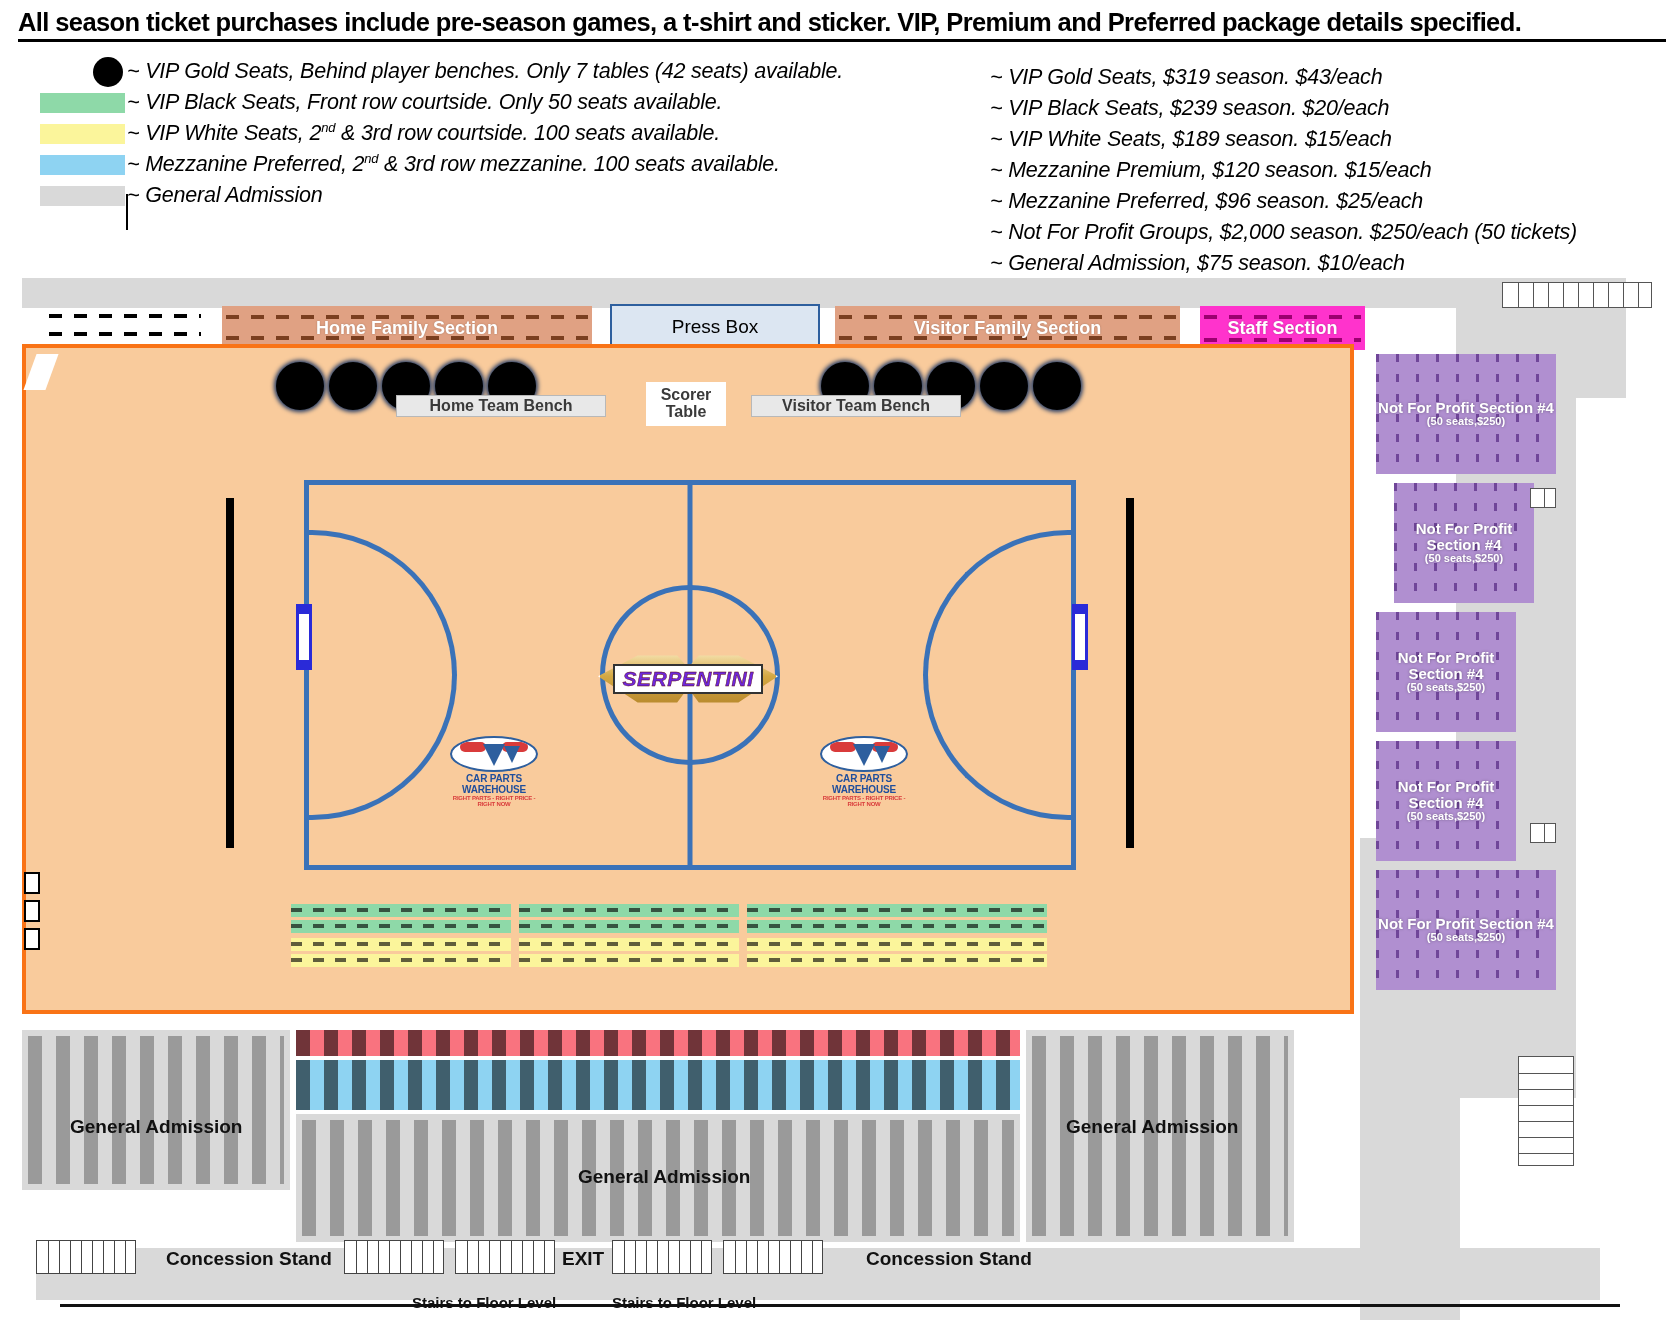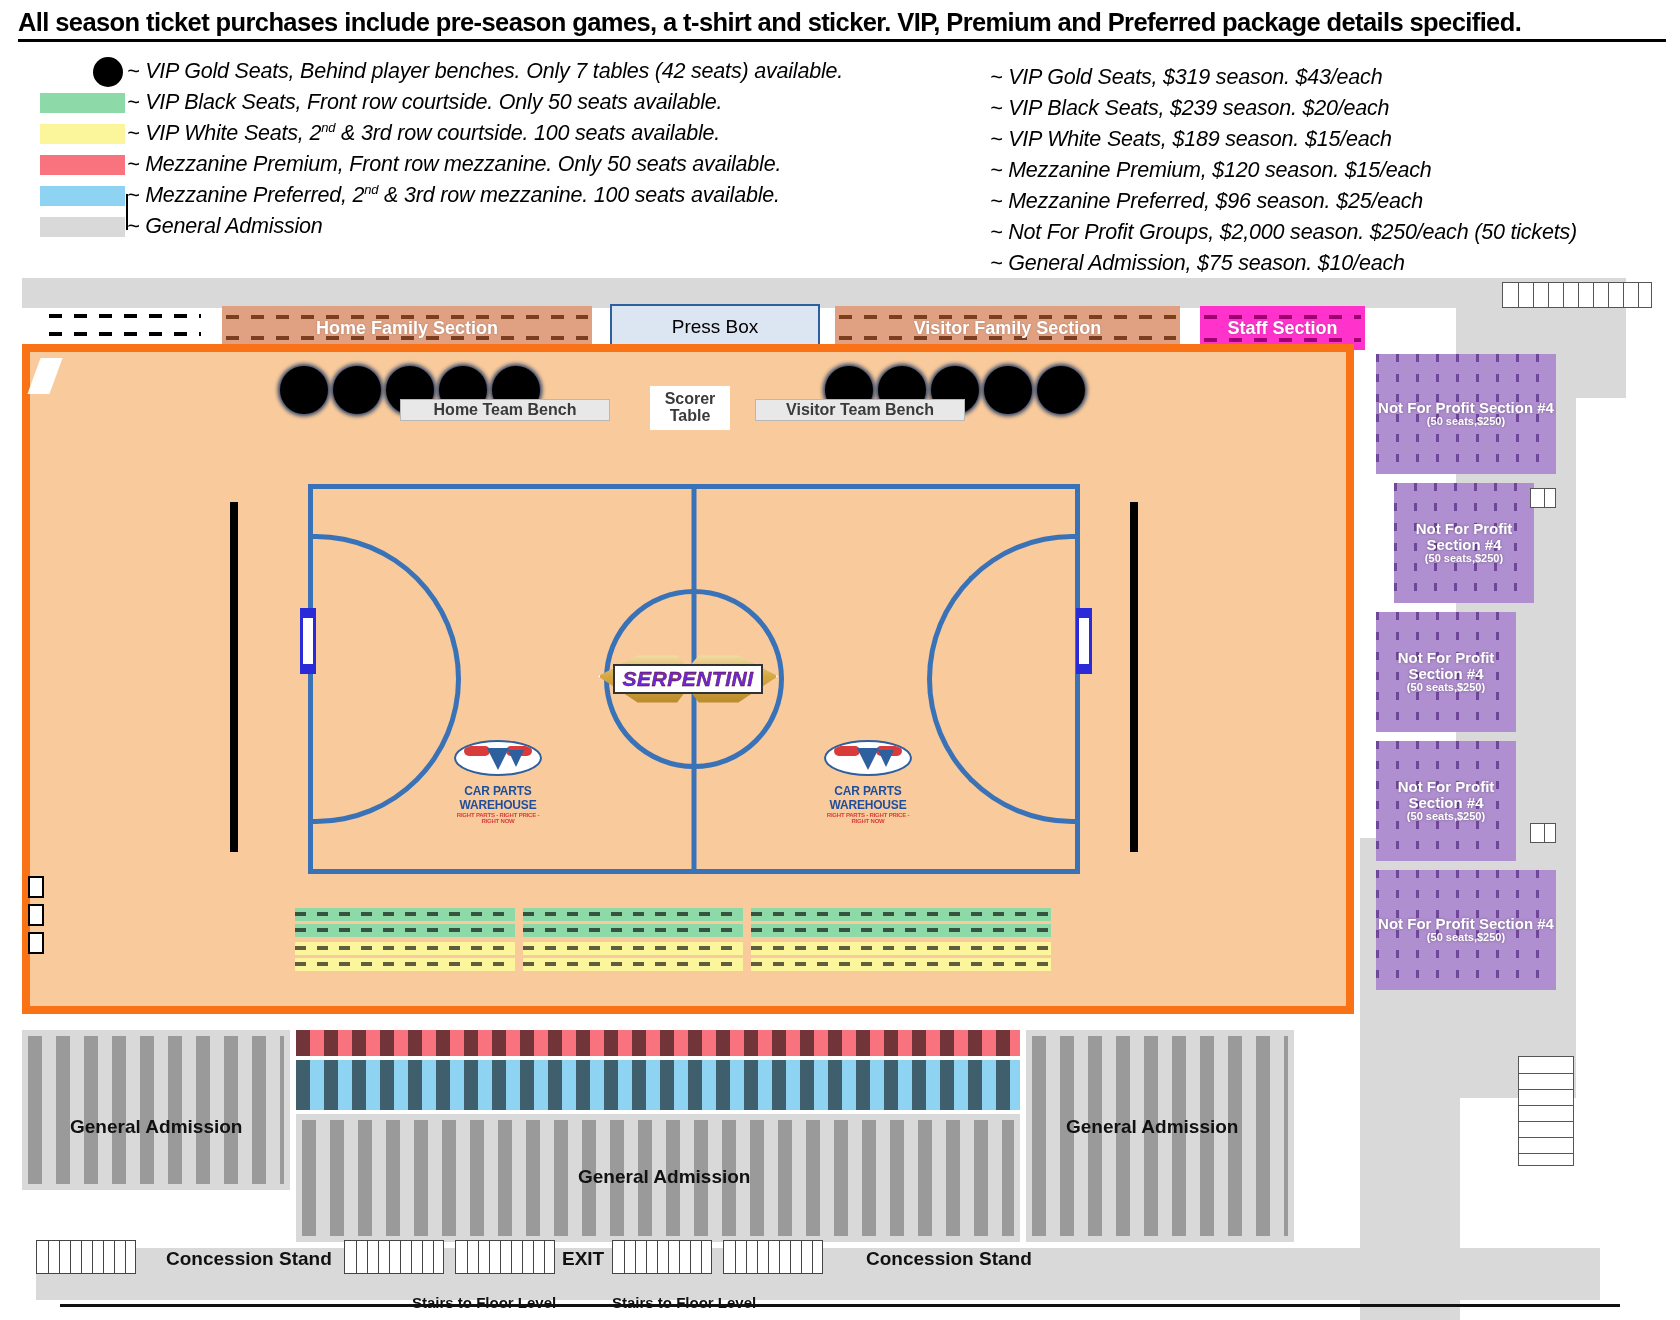--- a/index.html
+++ b/index.html
@@ -68,21 +68,21 @@
   #press-box {
     position:absolute; left:610px; top:26px; width:210px; height:46px;
     background:#dce6f2; border:2px solid #2e5f9e;
     display:flex; align-items:center; justify-content:center;
     font-size:19px;
   }
 
   
   #court-outer {
     position:absolute; left:22px; top:66px; width:1332px; height:670px;
-    background:#f9cb9c; border:8px solid #f97316;
+    background:#f9cb9c; border:4px solid #f97316;
   }
   #court-lines {
     position:absolute; left:278px; top:132px; width:772px; height:390px;
     border:5px solid #3a72b8;
   }
   #center-line { position:absolute; left:50%; top:0; width:5px; height:100%; background:#3a72b8; transform:translateX(-50%); }
   .arc {
     position:absolute; top:50%; width:120px; height:290px; border:5px solid #3a72b8;
     transform:translateY(-50%);
   }
@@ -138,21 +138,21 @@
   .floor-sponsor .oval {
     width:88px; height:36px; margin:0 auto; border-radius:50%;
     background:#ffffff; border:2px solid #2e5f9e; position:relative; overflow:hidden;
   }
   .floor-sponsor .oval .red-l { position:absolute; left:8px; top:4px; width:26px; height:10px; background:#d93b3b; border-radius:6px; }
   .floor-sponsor .oval .red-r { position:absolute; right:8px; top:4px; width:26px; height:10px; background:#d93b3b; border-radius:6px; }
   .floor-sponsor .oval .vee { position:absolute; left:50%; top:6px; transform:translateX(-50%);
      width:0;height:0;border-left:11px solid transparent;border-right:11px solid transparent;border-top:22px solid #2e5f9e; }
   .floor-sponsor .oval .vee2 { position:absolute; left:62%; top:8px;
      width:0;height:0;border-left:8px solid transparent;border-right:8px solid transparent;border-top:17px solid #2e5f9e; }
-  .floor-sponsor .sp-name { font-size:12px; font-weight:bold; color:#1f4e9c; letter-spacing:-0.2px; margin-top:8px; }
+  .floor-sponsor .sp-name { font-size:10px; font-weight:bold; color:#1f4e9c; letter-spacing:-0.2px; margin-top:1px; }
   .floor-sponsor .sp-tag { font-size:6px; font-weight:bold; color:#d93b3b; letter-spacing:-0.2px; }
 
   
   .seat-strip { position:absolute; height:13px; }
   .seat-strip .seg { position:absolute; top:0; height:13px; }
   .seat-dashes { position:absolute; inset:0;
     background-image:repeating-linear-gradient(to right, rgba(0,0,0,.62) 0 11px, transparent 11px 22px);
     background-size:100% 4px; background-position:0 4px; background-repeat:no-repeat; }
 
   
@@ -211,24 +211,20 @@
           </div>
         <div class="legend-text">~ VIP Gold Seats, Behind player benches. Only 7 tables (42 seats) available.</div>
       </div>
       <div class="legend-row">
         <div class="swatch" style="background:#8ed9a8"></div>
         <div class="legend-text">~ VIP Black Seats, Front row courtside. Only 50 seats available.</div>
       </div>
       <div class="legend-row">
         <div class="swatch" style="background:#fbf59b"></div>
         <div class="legend-text">~ VIP White Seats, 2<sup>nd</sup> &amp; 3rd row courtside. 100 seats available.</div>
-      </div>
-      <div class="legend-row">
-        <div class="swatch" style="background:#f9737f"></div>
-        <div class="legend-text">~ Mezzanine Premium, Front row mezzanine. Only 50 seats available.</div>
       </div>
       <div class="legend-row">
         <div class="swatch" style="background:#8ed3f2"></div>
         <div class="legend-text">~ Mezzanine Preferred, 2<sup>nd</sup> &amp; 3rd row mezzanine. 100 seats available.</div>
       </div>
       <div class="legend-row">
         <div class="swatch" style="background:#d9d9d9"></div>
         <div class="legend-text">~ General Admission</div>
       </div>
     </div>

